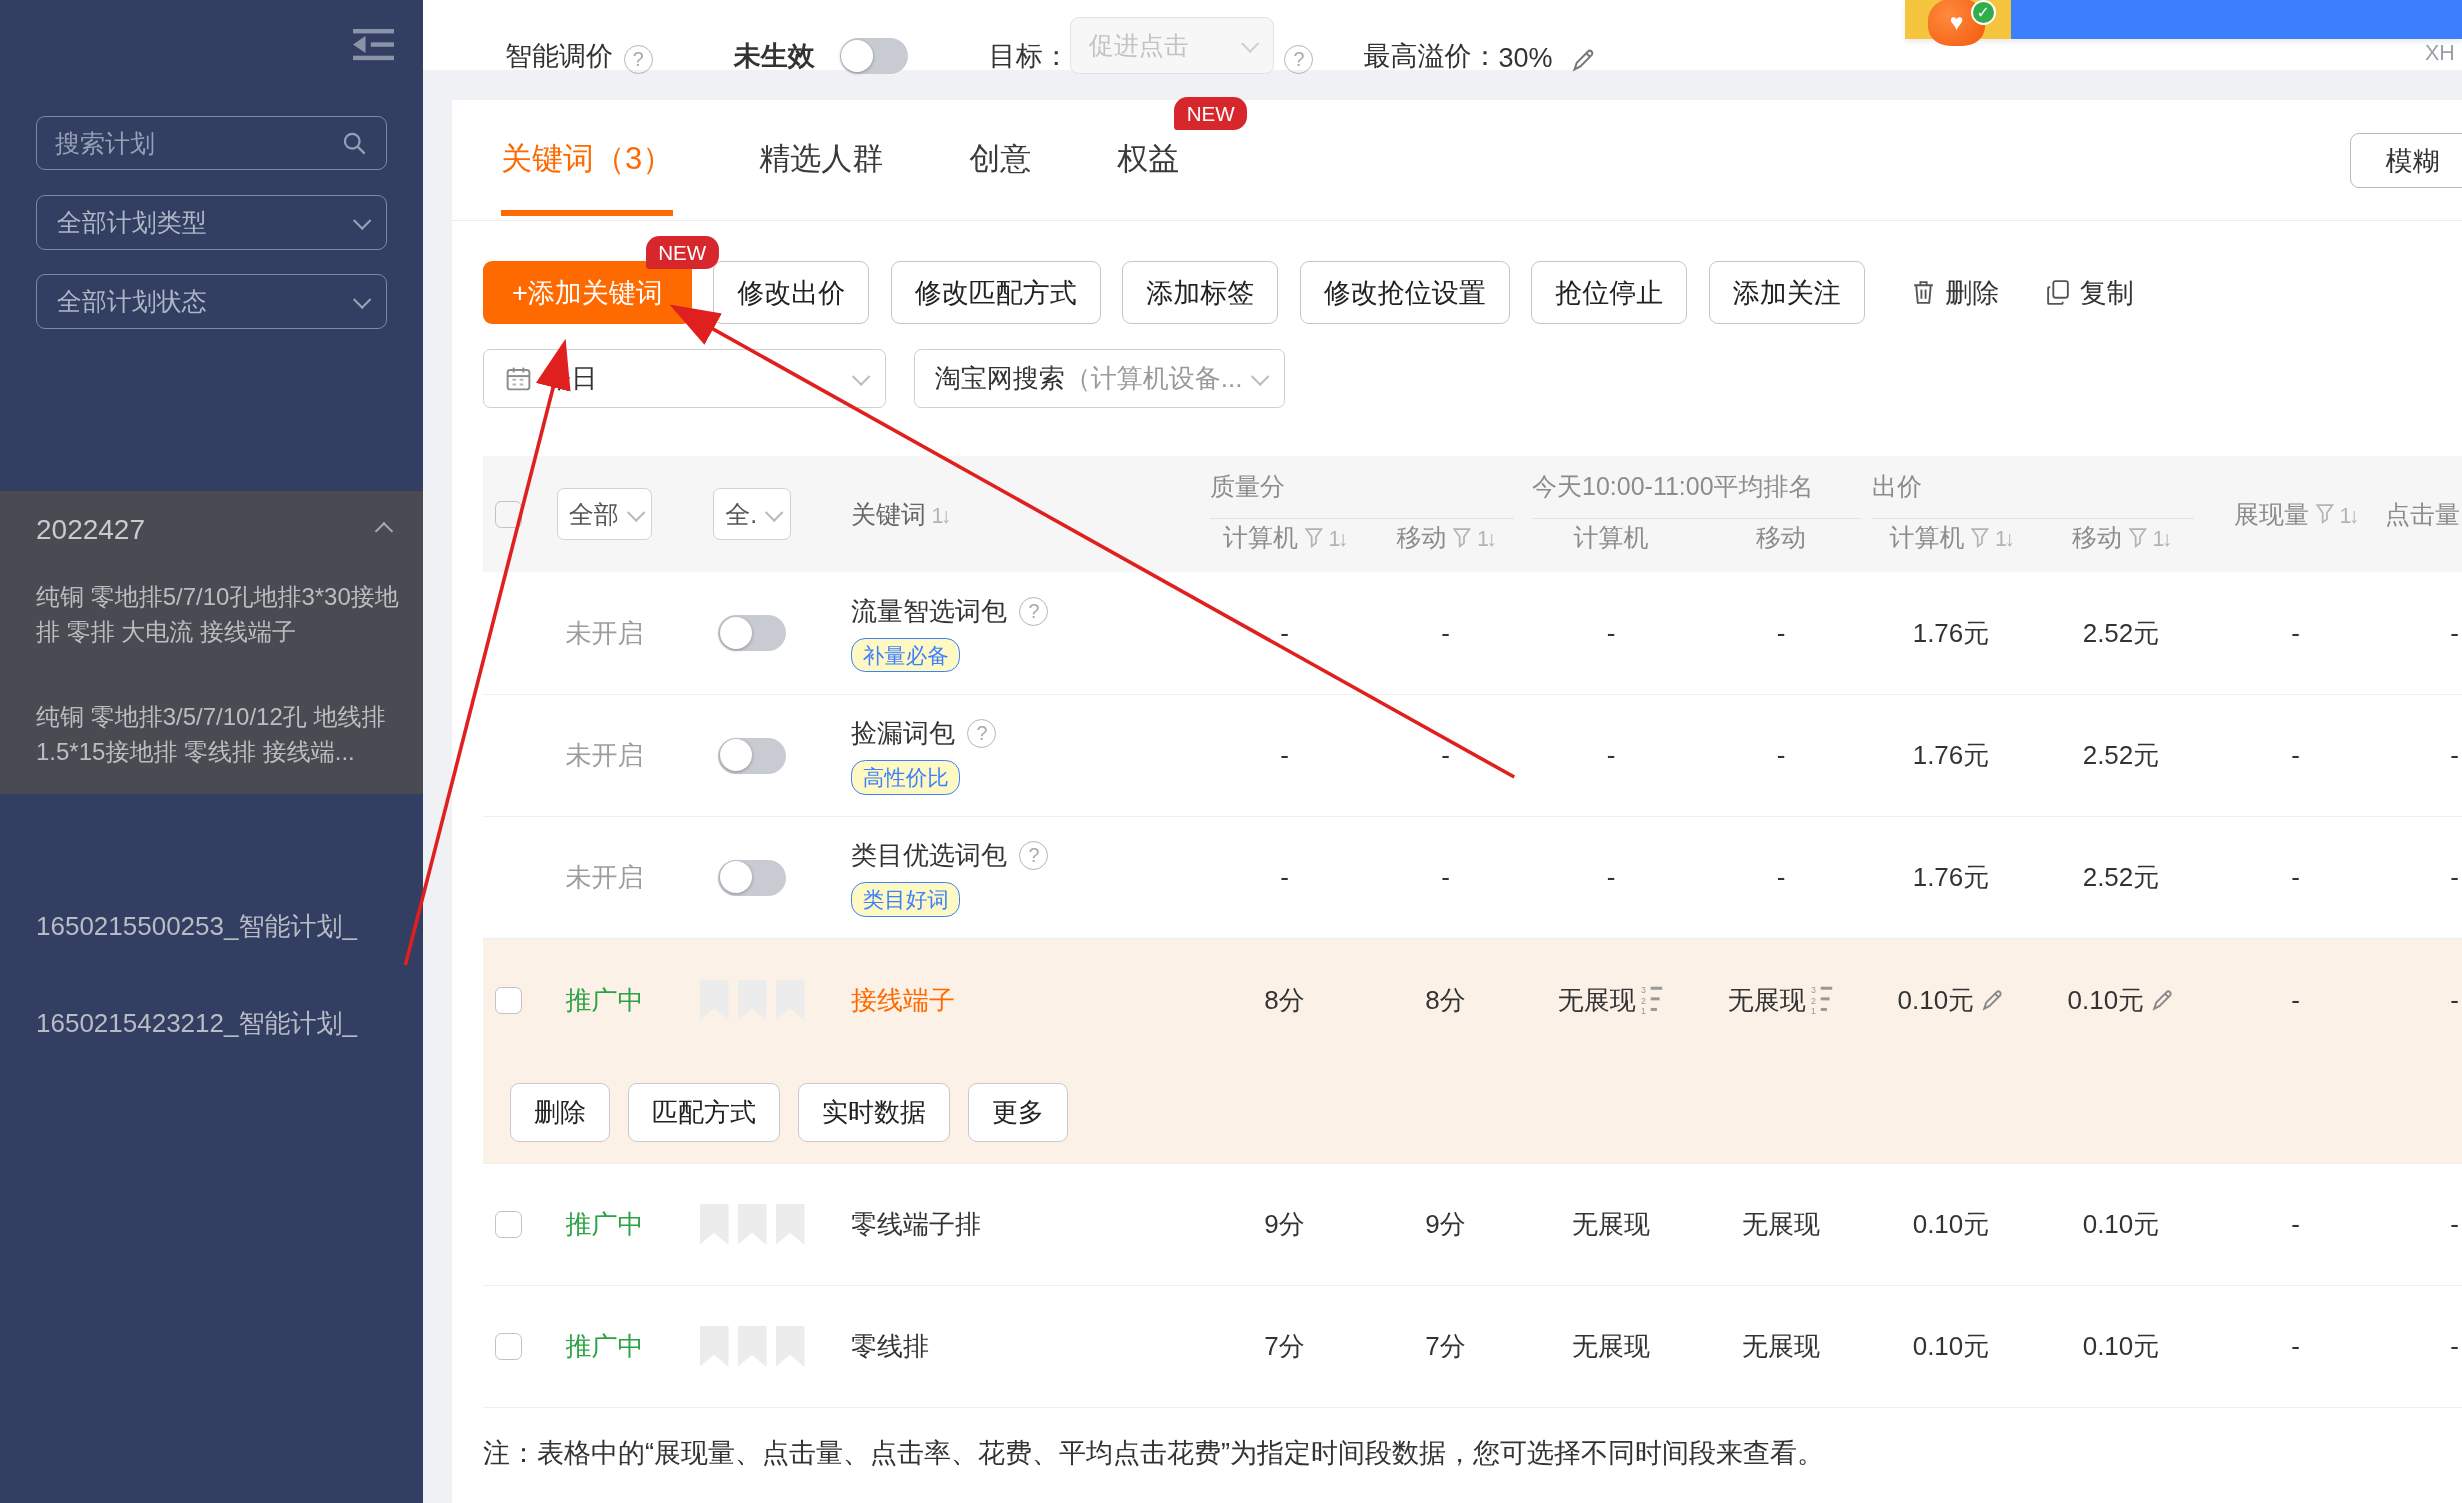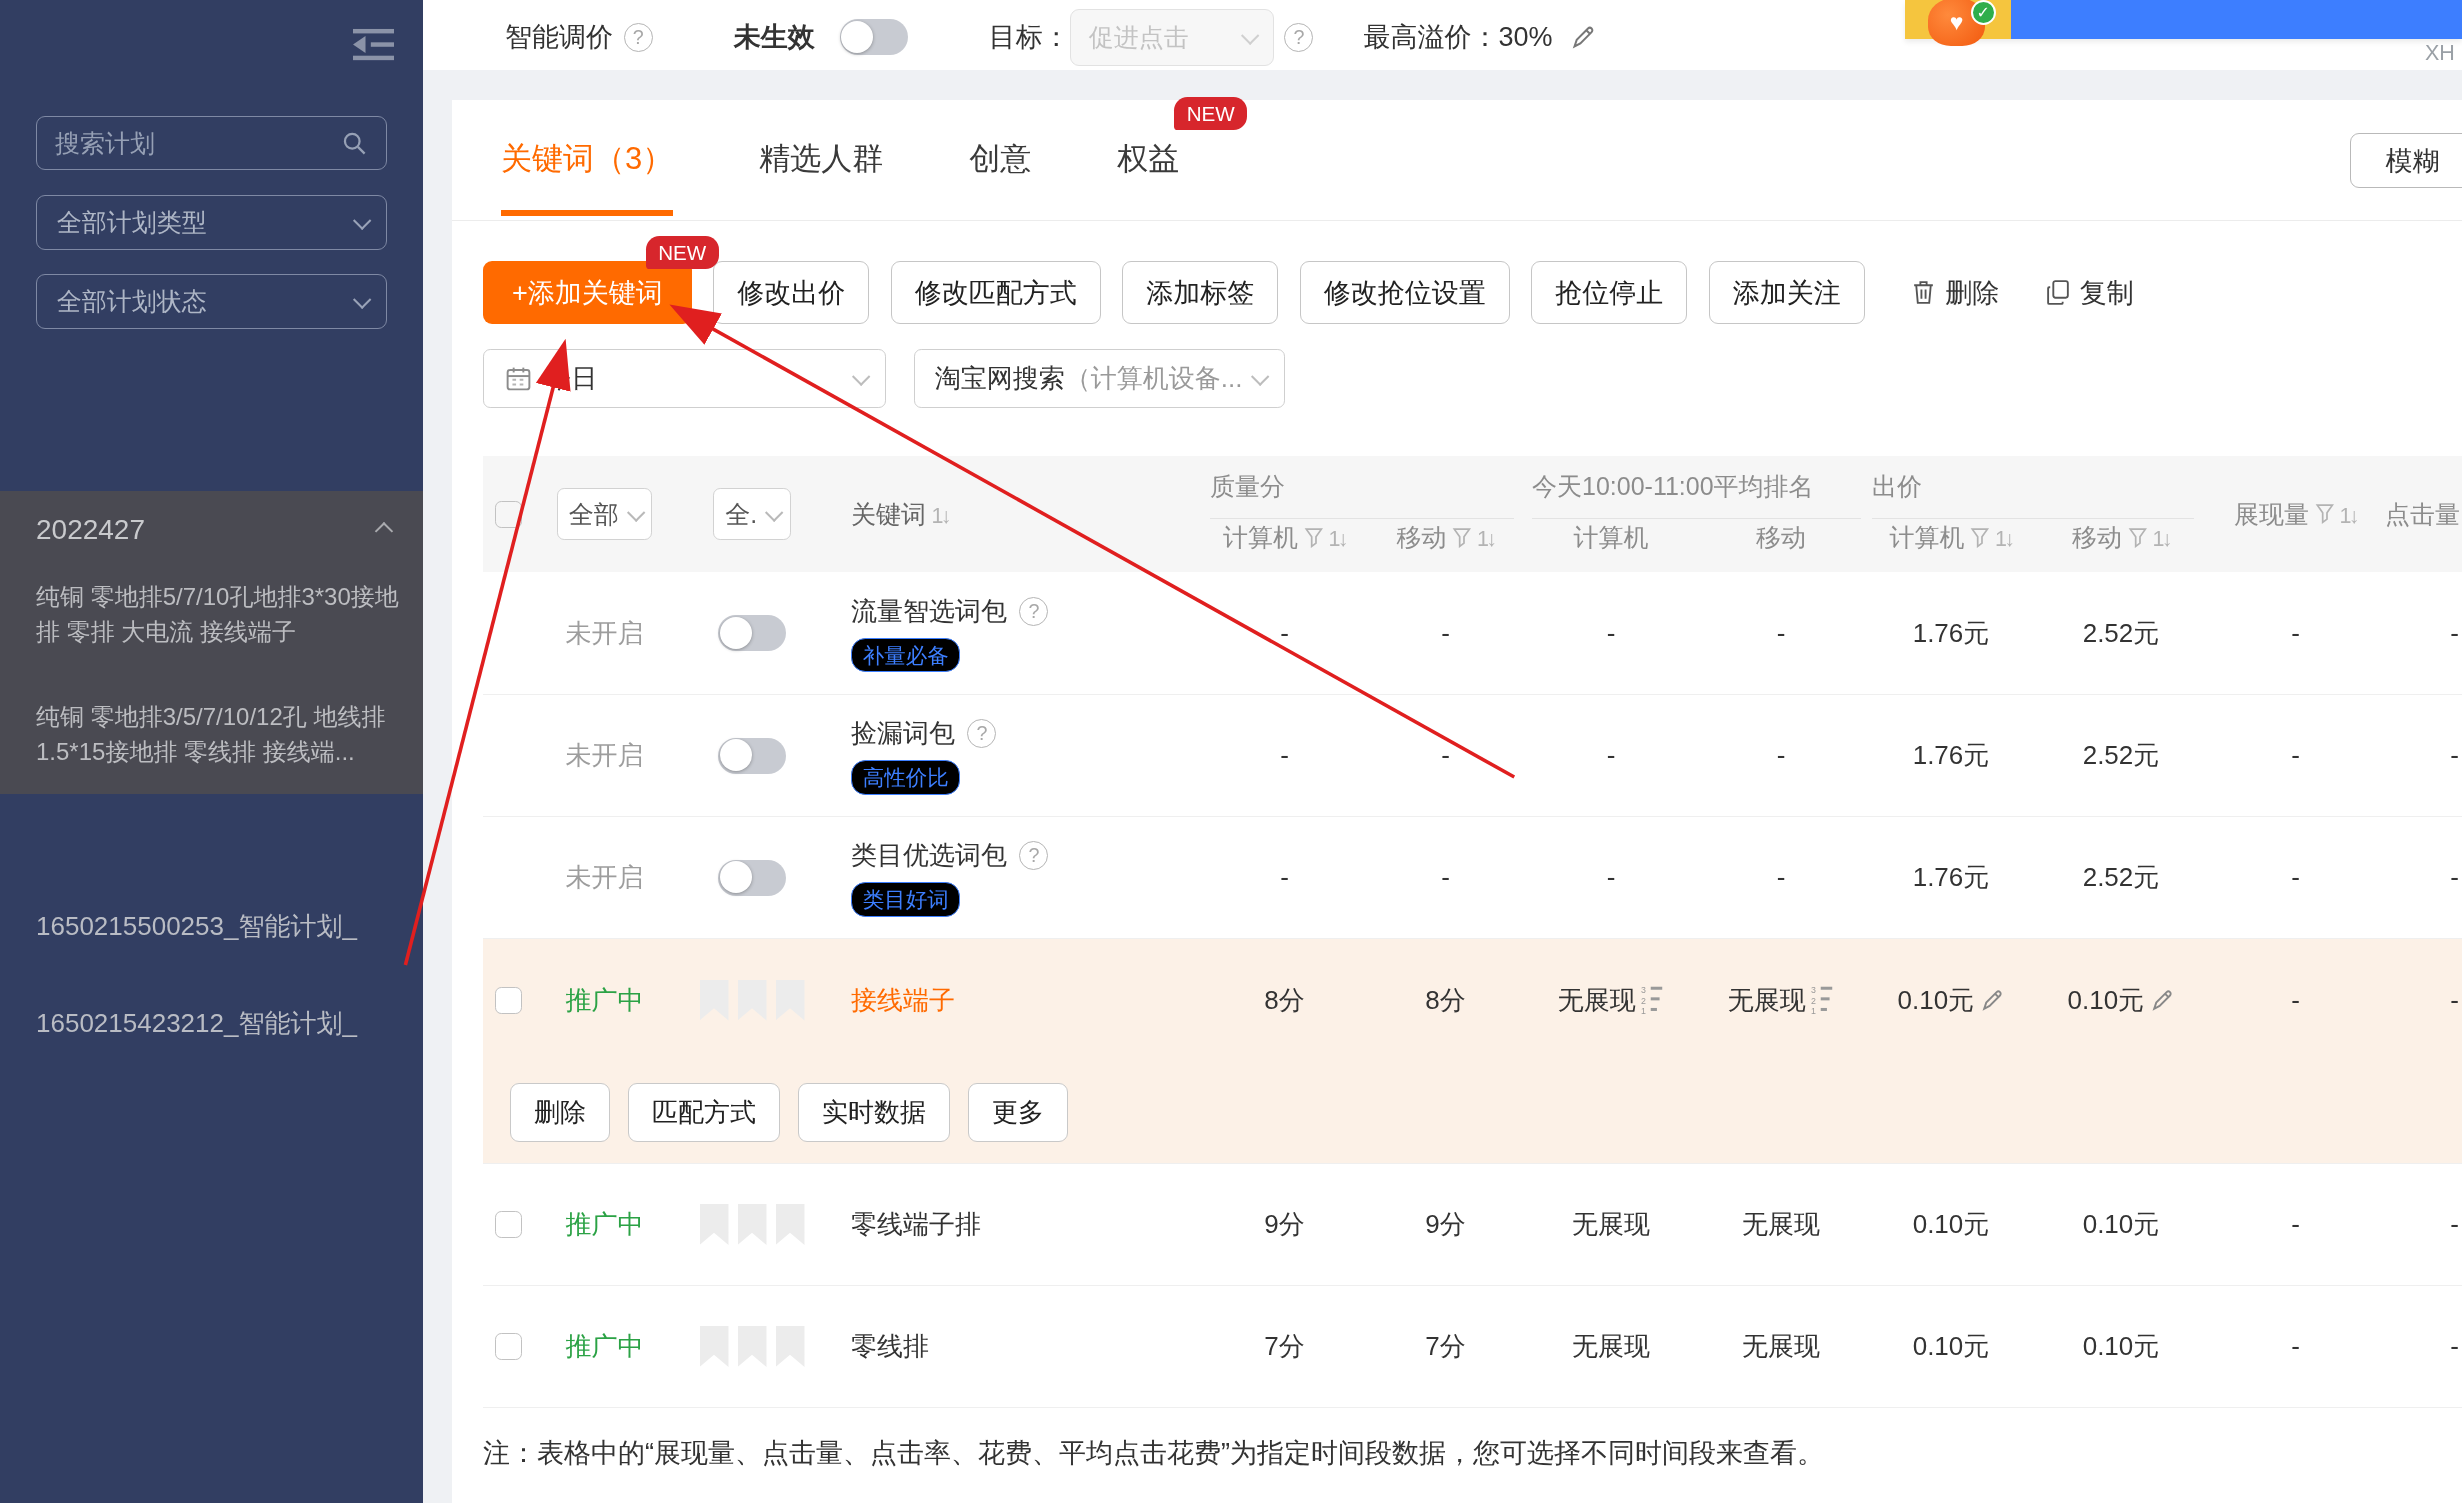--- a/index.html
+++ b/index.html
@@ -18,21 +18,21 @@
   .chev.up { transform:rotate(-135deg) translateY(-1.8px); }
   .plan-group { position:absolute; left:0; top:491px; width:423px; height:303px; background:#4a4a52; }
   .group-head { position:absolute; left:36px; right:32px; top:23px; display:flex; align-items:center; color:#c9cacd; font-size:28px; }
   .group-head .chev { margin-left:auto; border-color:#a9aaae; }
   .plan-item { position:absolute; left:36px; right:23px; color:#bcbdc1; font-size:24px; line-height:35px; }
   .plan-selected { position:absolute; left:0; top:793px; width:412px; height:82px; background:#f76c0a; color:#fff; font-weight:bold; font-size:25px; line-height:37px; padding:4.5px 23px 0 25px; }
   .smart-plan { position:absolute; left:36px; color:#b9bcc4; font-size:26px; }
 
   
   .topbar { position:absolute; left:423px; top:0; width:2039px; height:70px; background:#fff; z-index:4; }
-  .topbar-inner { position:absolute; left:82px; top:0; height:74px; display:flex; align-items:center; font-size:27px; color:#333; }
+  .topbar-inner { position:absolute; left:82px; top:0; height:74px; display:flex; align-items:flex-end; font-size:27px; color:#333; }
   .q-ic { width:29px; height:29px; border:1.8px solid #b5b5b5; border-radius:50%; display:inline-flex; align-items:center; justify-content:center; color:#a8a8a8; font-size:19.7px; margin-left:10.7px; }
   .q-ic::before { content:"?"; }
   .tgl { width:68px; height:36px; border-radius:18px; background:#c8cbd2; position:relative; display:inline-block; }
   .tgl::before { content:""; position:absolute; left:1.8px; top:1.8px; width:32px; height:32px; background:#fff; border-radius:50%; box-shadow:0 0.9px 3.6px rgba(0,0,0,.3); }
   .target-select { width:204px; height:57px; background:#f7f7f7; border:1.8px solid #e2e2e2; border-radius:9px; display:flex; align-items:center; padding:0 18px; color:#c3c3c3; font-size:25px; }
   .target-select .chev { margin-left:auto; border-color:#d0d0d0; }
   .gap28 { width:25px; } .gap56 { width:50px; } .gap90 { width:81px; }
   .banner { position:absolute; right:0; top:0; height:39px; display:flex; z-index:6; box-shadow:0 3.6px 5.4px rgba(0,0,0,.08); }
   .banner-yellow { width:106px; height:39px; background:#f5c53e; position:relative; }
   .mascot { position:absolute; left:23px; top:-1.8px; width:57px; height:48px; background:radial-gradient(circle at 35% 35%, #ff8a3c, #f2590e); border-radius:46% 46% 40% 40%; display:flex; align-items:center; justify-content:center; color:#fff; font-size:23px; }
@@ -79,21 +79,21 @@
   .grp-bid { left:1389px; width:322px; }
   .mini-select { background:#fff; border:1.8px solid #d2d2d2; border-radius:7.2px; height:52px; display:flex; align-items:center; padding:0 11px; color:#555; font-size:25px; gap:9px; }
   .sort::after { content:"1↓"; font-size:21.5px; color:#b3b3b3; letter-spacing:-2.7px; margin-left:5.4px; }
   .cb { width:27px; height:27px; border:1.8px solid #c2c2c2; border-radius:6.3px; background:#fff; }
 
   .trow { height:122px; font-size:26px; color:#333; border-top:1.8px solid #efefef; }
   .trow .cell { display:flex; align-items:center; justify-content:center; }
   .cell.kw { flex-direction:column; align-items:flex-start; justify-content:center; padding-left:23px; gap:9px; }
   .kw-name { display:flex; align-items:center; gap:10.7px; font-size:26px; }
   .kw-name.orange { color:#ff6a00; }
-  .tag-pill { border:1.8px solid #3d7fff; color:#3d7fff; font-size:21.5px; border-radius:14.3px; padding:1.8px 10.7px; background:#000000; }
+  .tag-pill { border:1.8px solid #3d7fff; color:#3d7fff; font-size:21.5px; border-radius:14.3px; padding:1.8px 10.7px; background:#fef9c3; }
   .status-off { color:#9d9d9d; }
   .status-on { color:#2ba245; }
   .flags { display:flex; gap:9px; }
   .flag { width:29px; height:41px; background:#ececec; clip-path:polygon(0 0,100% 0,100% 100%,50% 70%,0 100%); }
   .hl-wrap { background:#fcf1e7; border-top:1.8px solid #efefef; }
   .hl-wrap .trow { border-top:none; }
   .row-actions { height:102px; display:flex; align-items:center; gap:18px; padding-left:27px; }
   .row-actions .btn { height:59px; font-size:26px; border-color:#c9c9c9; }
   .rank-ic { display:inline-block; margin-left:5.4px; }
   .edit-ic { margin-left:5.4px; }

